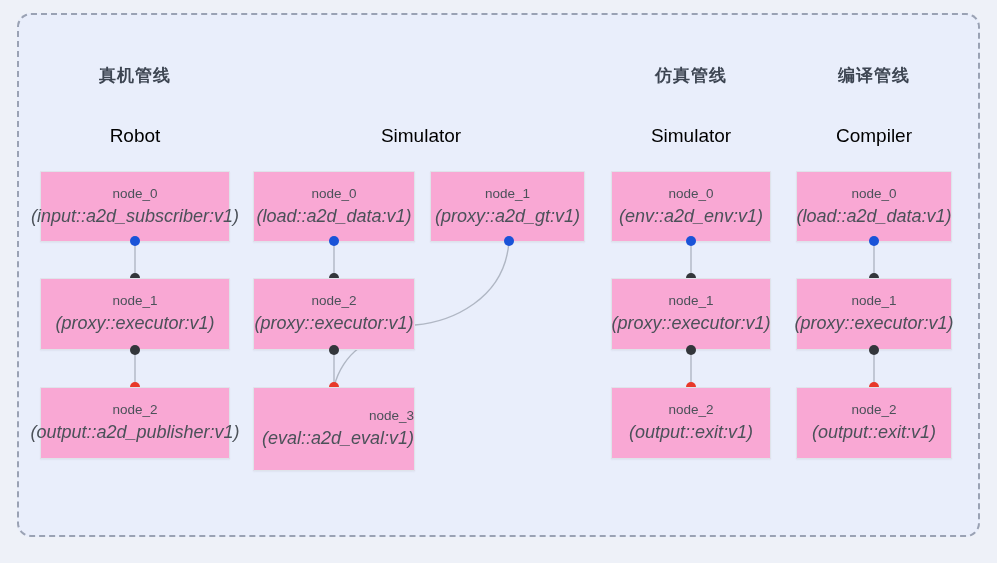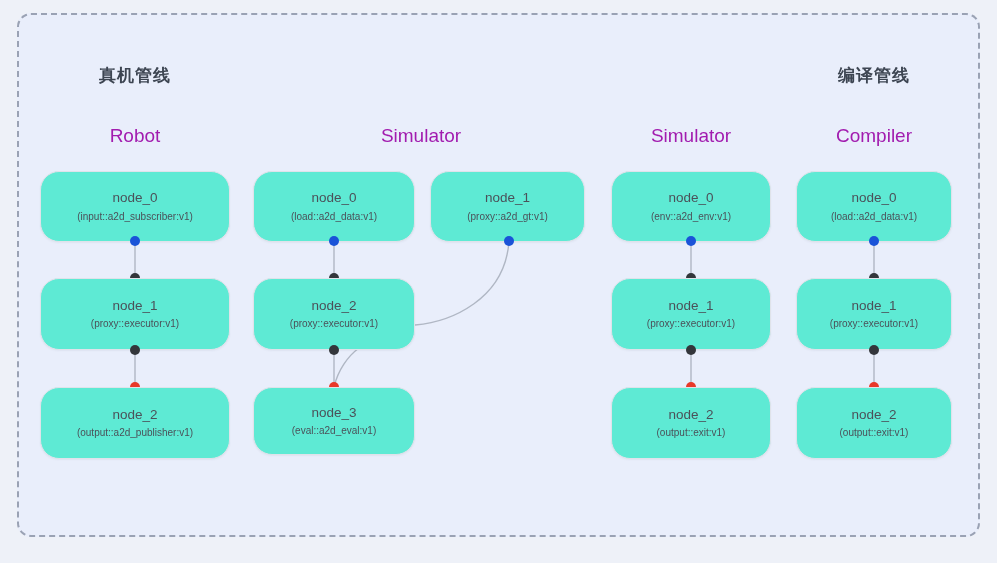--- a/index.html
+++ b/index.html
@@ -35,45 +35,46 @@
     font-size: 17px;
     font-weight: bold;
     color: #3d4552;
     letter-spacing: 1px;
     white-space: nowrap;
   }
   .col-sub {
     position: absolute;
     text-align: center;
     font-size: 19px;
-    color: #a21caf;
+    color: #000000;
     white-space: nowrap;
   }
   .node {
     position: absolute;
     box-sizing: border-box;
-    background: #5eead4;
+    background: #f9a8d4;
     border: 1px solid #dfe3ea;
-    border-radius: 19px;
+    border-radius: 1px;
     box-shadow: 0 1px 2px rgba(60,70,90,0.06);
     display: flex;
     flex-direction: column;
     align-items: center;
     justify-content: center;
     gap: 5px;
   }
   .node-name {
     font-size: 13.5px;
     color: #4b5159;
     line-height: 1.1;
   }
   .node-type {
-    font-size: 10px;
+    font-size: 18px;
     color: #4b5159;
     line-height: 1.1;
+    font-style: italic;
   }
   .dot {
     position: absolute;
     width: 10px;
     height: 10px;
     border-radius: 50%;
   }
   .dot.blue  { background: #1a53d8; }
   .dot.black { background: #33363b; }
   .dot.red   { background: #e8392a; }
@@ -96,20 +97,21 @@
 
 <div id="canvas">
 
   <div id="panel"></div>
 
   <div class="col-title" style="left:44px;  top:64px;  width:182px;">真机管线</div>
   <div class="col-sub" style="left:44px;  top:125px; width:182px;">Robot</div>
 
   <div class="col-sub" style="left:330px; top:125px; width:182px;">Simulator</div>
 
+  <div class="col-title" style="left:600px; top:64px;  width:182px;">仿真管线</div>
   <div class="col-sub" style="left:600px; top:125px; width:182px;">Simulator</div>
 
   <div class="col-title" style="left:783px; top:64px;  width:182px;">编译管线</div>
   <div class="col-sub" style="left:783px; top:125px; width:182px;">Compiler</div>
 
   <svg class="links" viewBox="0 0 997 563">
 
     <line class="edge" x1="135" y1="241" x2="135" y2="278"></line>
 
     <line class="edge" x1="135" y1="350" x2="135" y2="387"></line>
@@ -161,21 +163,21 @@
   </div>
   <div class="dot blue" style="left:504px; top:236px;"></div>
 
   <div class="node" style="left:253px; top:278px; width:162px; height:72px;">
     <div class="node-name">node_2</div>
     <div class="node-type">(proxy::executor:v1)</div>
   </div>
   <div class="dot black" style="left:329px; top:345px;"></div>
   <div class="dot red" style="left:329px; top:382px;"></div>
 
-  <div class="node" style="left:253px; top:387px; width:162px; height:68px;">
+  <div class="node" style="left:253px; top:387px; width:162px; height:84px;align-items:flex-end;">
     <div class="node-name">node_3</div>
     <div class="node-type">(eval::a2d_eval:v1)</div>
   </div>
 
   <div class="node" style="left:611px; top:171px; width:160px; height:71px;">
     <div class="node-name">node_0</div>
     <div class="node-type">(env::a2d_env:v1)</div>
   </div>
   <div class="dot blue" style="left:686px; top:236px;"></div>
   <div class="dot black" style="left:686px; top:273px;"></div>

